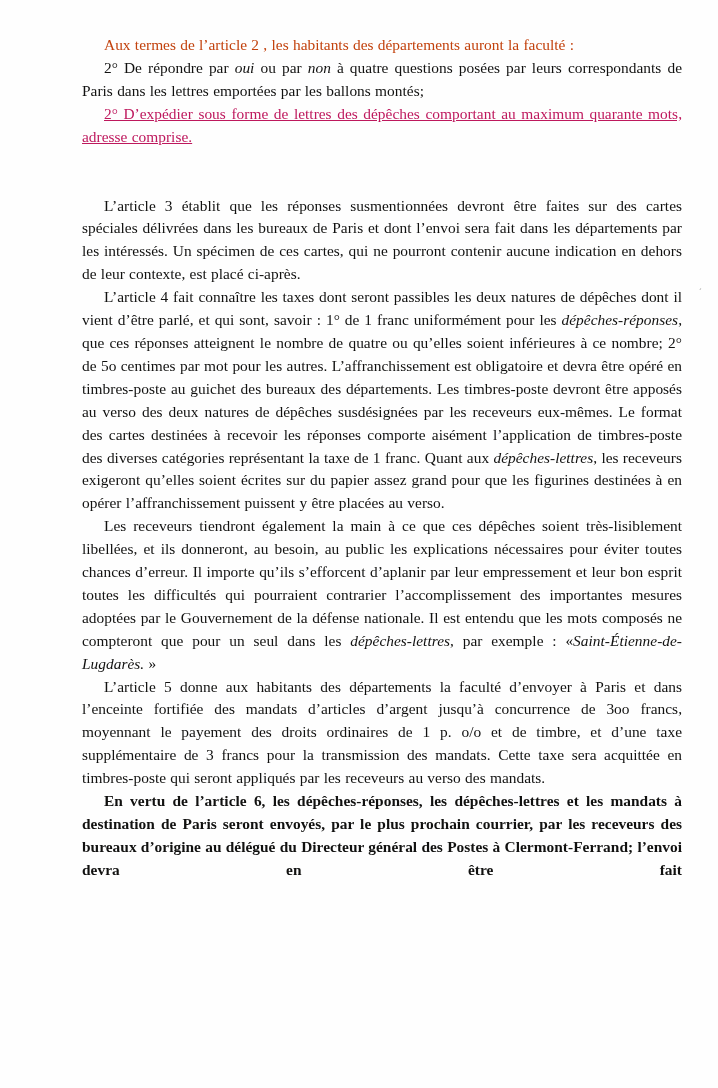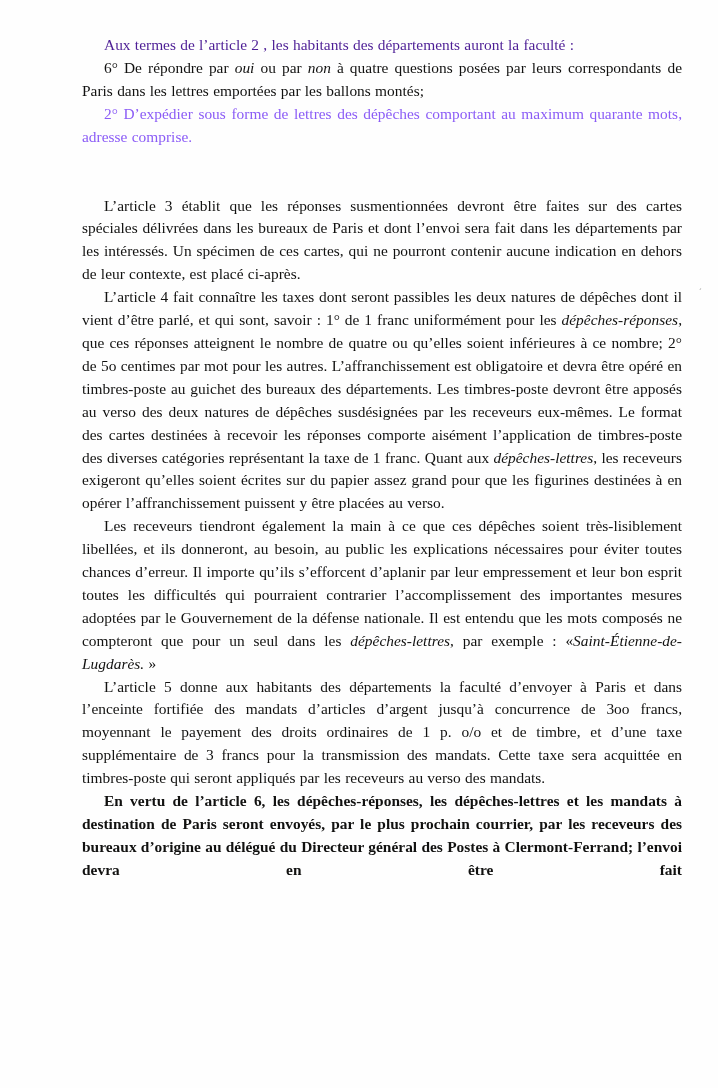--- a/index.html
+++ b/index.html
@@ -55,23 +55,23 @@
     font-family: "Liberation Serif", serif;
     opacity: 0.75;
   }
 </style>
 </head>
 <body>
 
 <div id="page" style="width: 718px; height: 1088px; background: rgb(254, 254, 254);">
 
   <div id="textblock">
-      <p class="para" style="color: #4c1d95;"><span>Aux termes de l’article 2 , les habitants des départements auront la faculté :</span></p>
-      <p class="para" style="color: rgb(17, 17, 16);"><span>6° De répondre par </span><i>oui</i><span> ou par </span><i>non</i><span> à quatre questions posées par leurs correspondants de Paris dans les lettres emportées par les ballons montés;</span></p>
-      <p class="para" style="color: #8b5cf6;"><span>2° D’expédier sous forme de lettres des dépêches comportant au maximum quarante mots, adresse comprise.</span></p>
+      <p class="para" style="color: #c2410c;"><span>Aux termes de l’article 2 , les habitants des départements auront la faculté :</span></p>
+      <p class="para" style="color: rgb(17, 17, 16);"><span>2° De répondre par </span><i>oui</i><span> ou par </span><i>non</i><span> à quatre questions posées par leurs correspondants de Paris dans les lettres emportées par les ballons montés;</span></p>
+      <p class="para" style="color: #be185d; text-decoration: underline;"><span>2° D’expédier sous forme de lettres des dépêches comportant au maximum quarante mots, adresse comprise.</span></p>
       <p class="para" style="color: rgb(17, 17, 16); margin-top: 46px;"><span>L’article 3 établit que les réponses susmentionnées devront être faites sur des cartes spéciales délivrées dans les bureaux de Paris et dont l’envoi sera fait dans les départements par les intéressés. Un spécimen de ces cartes, qui ne pourront contenir aucune indication en dehors de leur contexte, est placé ci-après.</span></p>
       <p class="para" style="color: rgb(17, 17, 16);"><span>L’article 4 fait connaître les taxes dont seront passibles les deux natures de dépêches dont il vient d’être parlé, et qui sont, savoir : 1° de 1 franc uniformément pour les </span><i>dépêches-réponses</i><span>, que ces réponses atteignent le nombre de quatre ou qu’elles soient inférieures à ce nombre; 2° de 5o centimes par mot pour les autres. L’affranchissement est obligatoire et devra être opéré en timbres-poste au guichet des bureaux des départements. Les timbres-poste devront être apposés au verso des deux natures de dépêches susdésignées par les receveurs eux-mêmes. Le format des cartes destinées à recevoir les réponses comporte aisément l’application de timbres-poste des diverses catégories représentant la taxe de 1 franc. Quant aux </span><i>dépêches-lettres</i><span>, les receveurs exigeront qu’elles soient écrites sur du papier assez grand pour que les figurines destinées à en opérer l’affranchissement puissent y être placées au verso.</span></p>
       <p class="para" style="color: rgb(17, 17, 16);"><span>Les receveurs tiendront également la main à ce que ces dépêches soient très-lisiblement libellées, et ils donneront, au besoin, au public les explications nécessaires pour éviter toutes chances d’erreur. Il importe qu’ils s’efforcent d’aplanir par leur empressement et leur bon esprit toutes les difficultés qui pourraient contrarier l’accomplissement des importantes mesures adoptées par le Gouvernement de la défense nationale. Il est entendu que les mots composés ne compteront que pour un seul dans les </span><i>dépêches-lettres</i><span>, par exemple : «</span><i>Saint-Étienne-de-Lugdarès.</i><span> »</span></p>
       <p class="para" style="color: rgb(17, 17, 16);"><span>L’article 5 donne aux habitants des départements la faculté d’envoyer à Paris et dans l’enceinte fortifiée des mandats d’articles d’argent jusqu’à concurrence de 3oo francs, moyennant le payement des droits ordinaires de 1 p. o/o et de timbre, et d’une taxe supplémentaire de 3 francs pour la transmission des mandats. Cette taxe sera acquittée en timbres-poste qui seront appliqués par les receveurs au verso des mandats.</span></p>
       <p class="para lastpara" style="color: rgb(17, 17, 16); font-weight: bold;"><span>En vertu de l’article 6, les dépêches-réponses, les dépêches-lettres et les mandats à destination de Paris seront envoyés, par le plus prochain courrier, par les receveurs des bureaux d’origine au délégué du Directeur général des Postes à Clermont-Ferrand; l’envoi devra en être fait</span></p>
     </div>
 
   <div id="margin-speck">´</div>
 
 </div>

